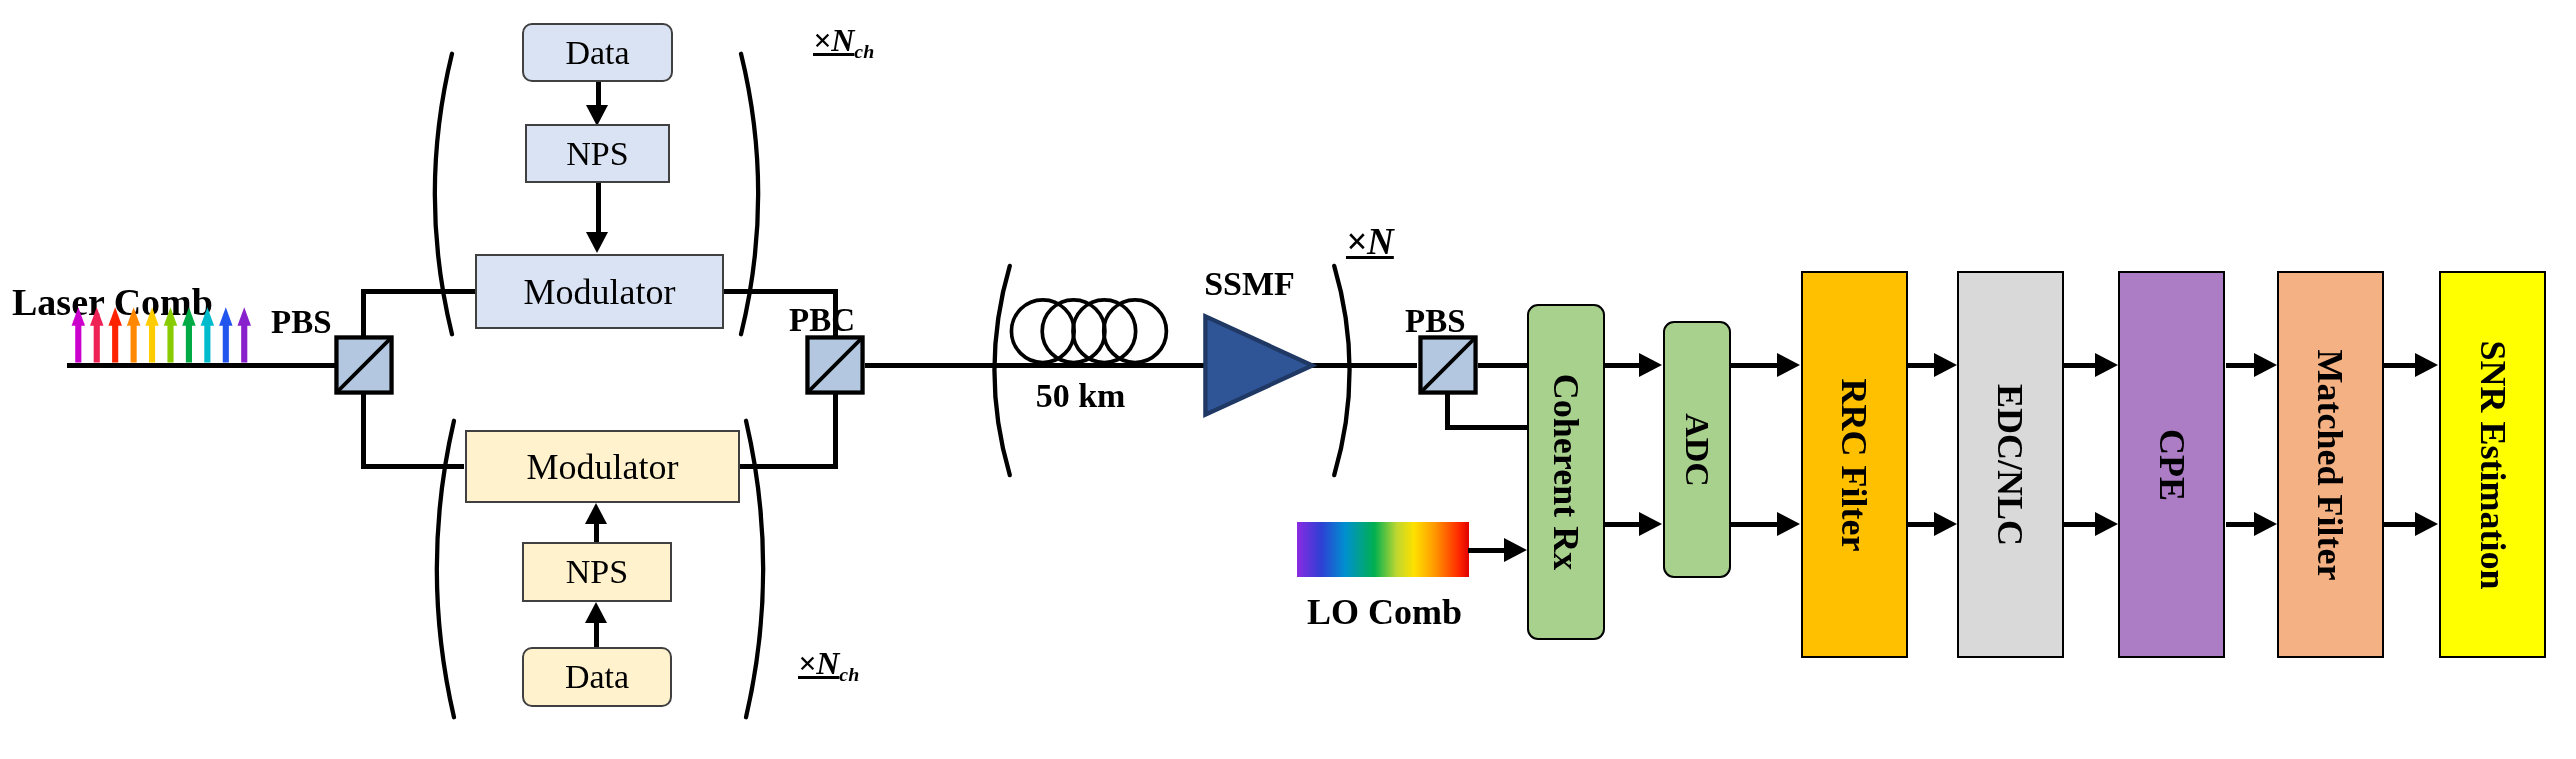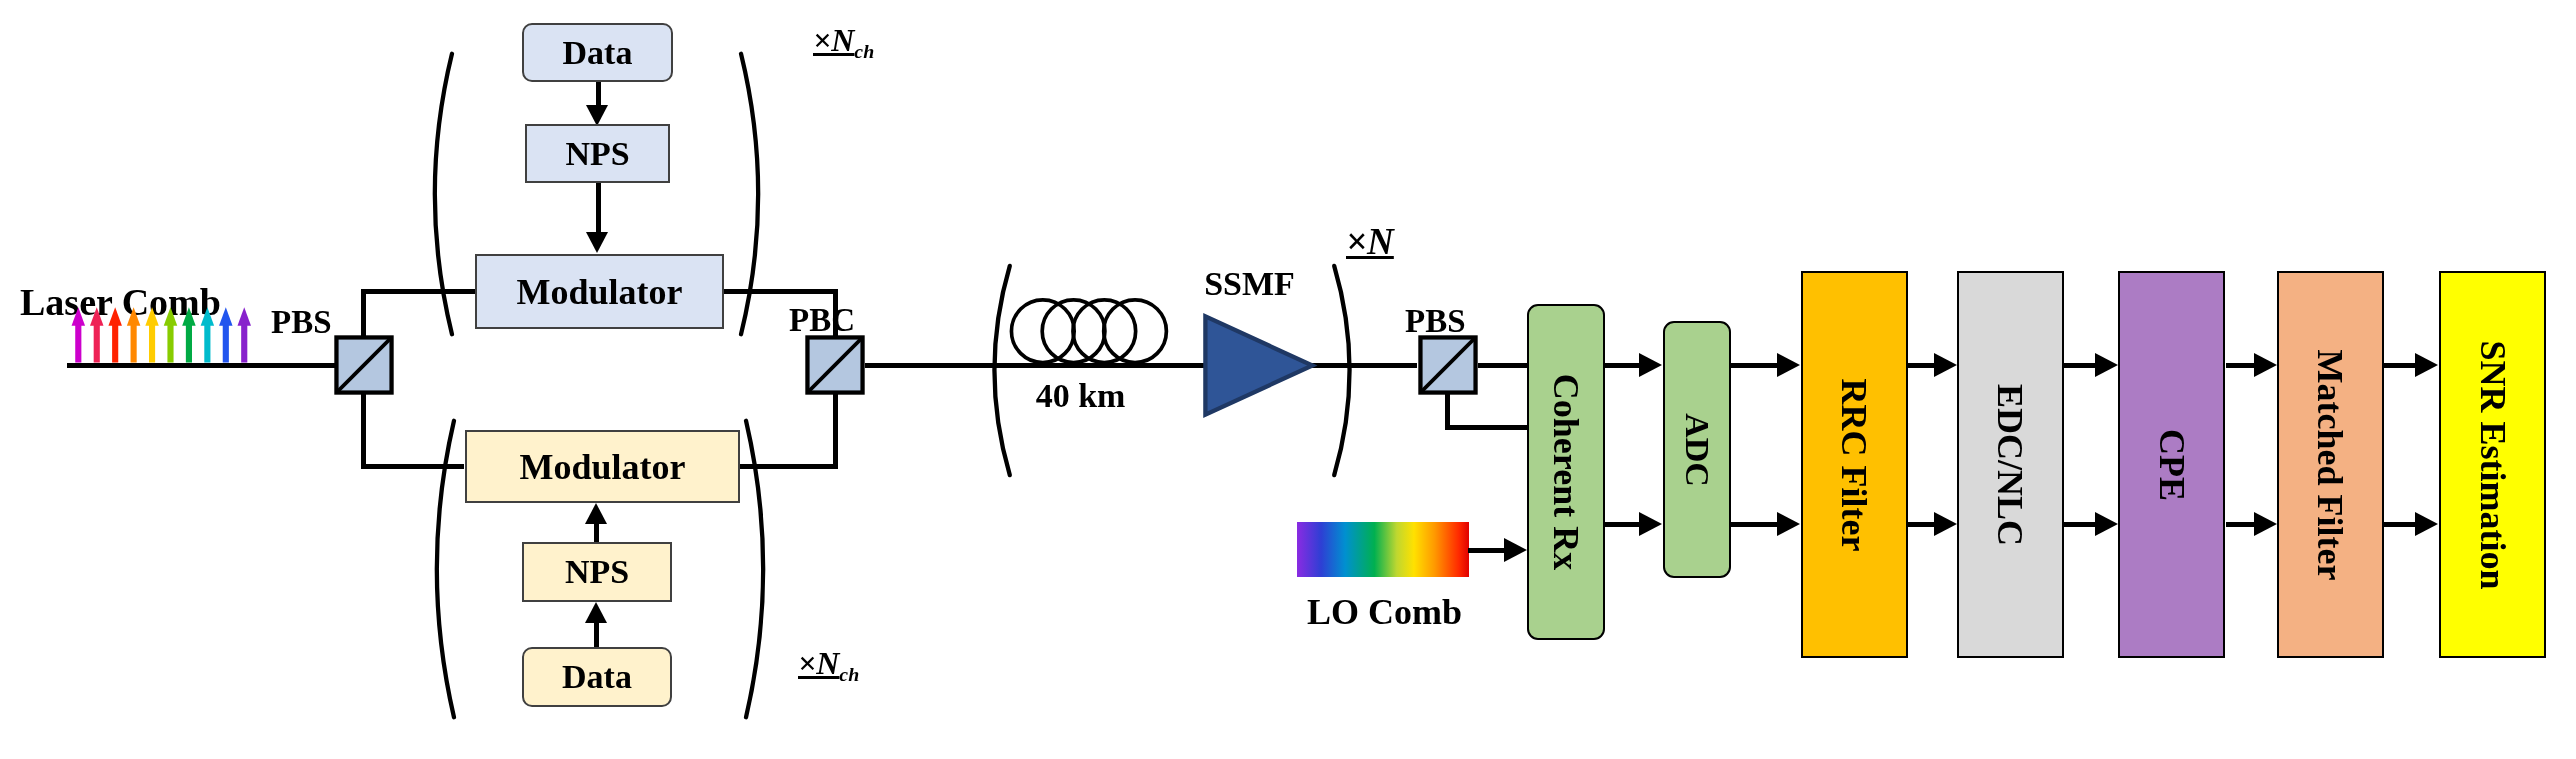--- a/index.html
+++ b/index.html
@@ -18,21 +18,21 @@
   }
   .lbl { position:absolute; white-space:nowrap; }
   .ital { font-style: italic; text-decoration: underline; }
   .sub  { font-size:0.62em; font-style:italic; }
   .ctr  { text-align:center; }
 
   .box {
     position:absolute;
     border:2.5px solid #404040;
     display:flex; align-items:center; justify-content:center;
-    font-weight:bold;
+    font-weight:normal;
     text-align:center;
   }
   .rounded { border-radius:10px; }
 
   .vbox {
     position:absolute;
     border:2.5px solid #000;
     display:flex; align-items:center; justify-content:center;
   }
   .vbox.rounded { border-radius:11px; }
@@ -117,21 +117,21 @@
   <div class="hline" style="left:2226px; top:363px; width:32px;"></div>
   <div class="arr-r" style="left:2254px; top:353px;"></div>
   <div class="hline" style="left:2226px; top:522px; width:32px;"></div>
   <div class="arr-r" style="left:2254px; top:512px;"></div>
 
   <div class="hline" style="left:2384px; top:363px; width:34px;"></div>
   <div class="arr-r" style="left:2415px; top:353px;"></div>
   <div class="hline" style="left:2384px; top:522px; width:34px;"></div>
   <div class="arr-r" style="left:2415px; top:512px;"></div>
 
-  <div class="lbl fs62" style="left:20px; top:280px;">Laser Comb</div>
+  <div class="lbl fs62" style="left:12px; top:280px;">Laser Comb</div>
   <svg class="icon" style="left:67px; top:306px;" width="191" height="59" viewBox="0 0 310 96">
       <g>
         <line x1="18" y1="92" x2="18" y2="30" stroke="#cc00cc" stroke-width="10"></line>
         <polygon points="7,32 29,32 18,2" fill="#cc00cc"></polygon>
         <line x1="48" y1="92" x2="48" y2="30" stroke="#ee2255" stroke-width="10"></line>
         <polygon points="37,32 59,32 48,2" fill="#ee2255"></polygon>
         <line x1="78" y1="92" x2="78" y2="30" stroke="#ff2200" stroke-width="10"></line>
         <polygon points="67,32 89,32 78,2" fill="#ff2200"></polygon>
         <line x1="108" y1="92" x2="108" y2="30" stroke="#ff8800" stroke-width="10"></line>
         <polygon points="97,32 119,32 108,2" fill="#ff8800"></polygon>
@@ -202,21 +202,21 @@
   <svg class="icon" style="left:1323px; top:261px;" width="47" height="219" viewBox="0 0 76 356">
     <path d="M18,8 Q68,178 18,348" stroke="#000" stroke-width="7" fill="none" stroke-linecap="round"></path>
   </svg>
   <svg class="icon" style="left:1009px; top:296px;" width="166" height="71" viewBox="0 0 270 115">
     <circle cx="55" cy="57" r="51" stroke="#000" stroke-width="6" fill="none"></circle>
     <circle cx="105" cy="57" r="51" stroke="#000" stroke-width="6" fill="none"></circle>
     <circle cx="155" cy="57" r="51" stroke="#000" stroke-width="6" fill="none"></circle>
     <circle cx="205" cy="57" r="51" stroke="#000" stroke-width="6" fill="none"></circle>
   </svg>
   <div class="lbl fs56 ctr" style="left:985px; top:373px; width:191px; line-height:46px;">
-    <div>40 km</div>
+    <div>50 km</div>
   </div>
   <div class="lbl fs56 ctr" style="left:1185px; top:265px; width:129px;">SSMF</div>
   <svg class="icon" style="left:1202px; top:312px;" width="115" height="107" viewBox="0 0 186 174">
     <polygon points="5,7 5,167 179,87" stroke="#1f3864" stroke-width="7" style="fill: rgb(47, 85, 151);"></polygon>
   </svg>
   <div class="lbl fs60 ital" style="left:1346px; top:220px;">×N</div>
 
   <div class="lbl fs54" style="left:1405px; top:303px;">PBS</div>
   <svg class="icon" style="left:1418px; top:335px;" width="60" height="60" viewBox="0 0 98 98">
     <rect x="4" y="4" width="90" height="90" stroke="#000" stroke-width="7" style="fill: rgb(180, 199, 224);"></rect>

